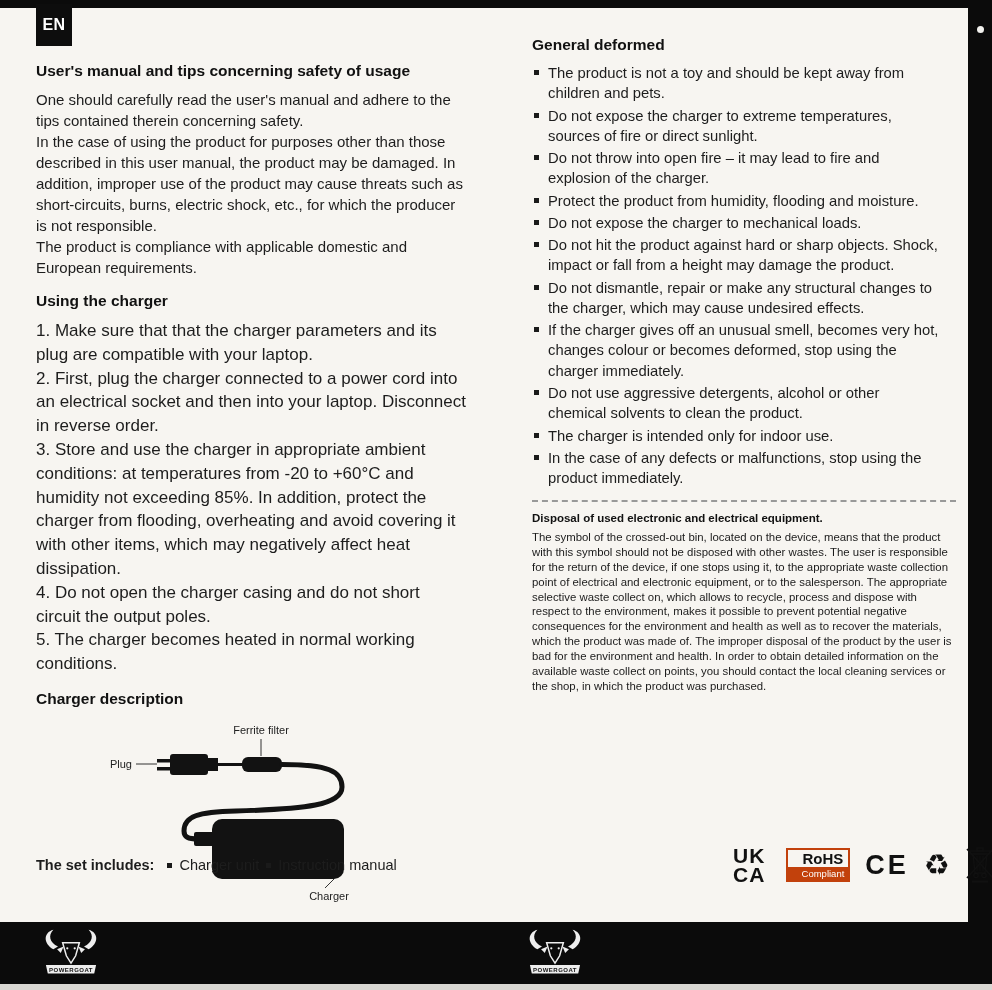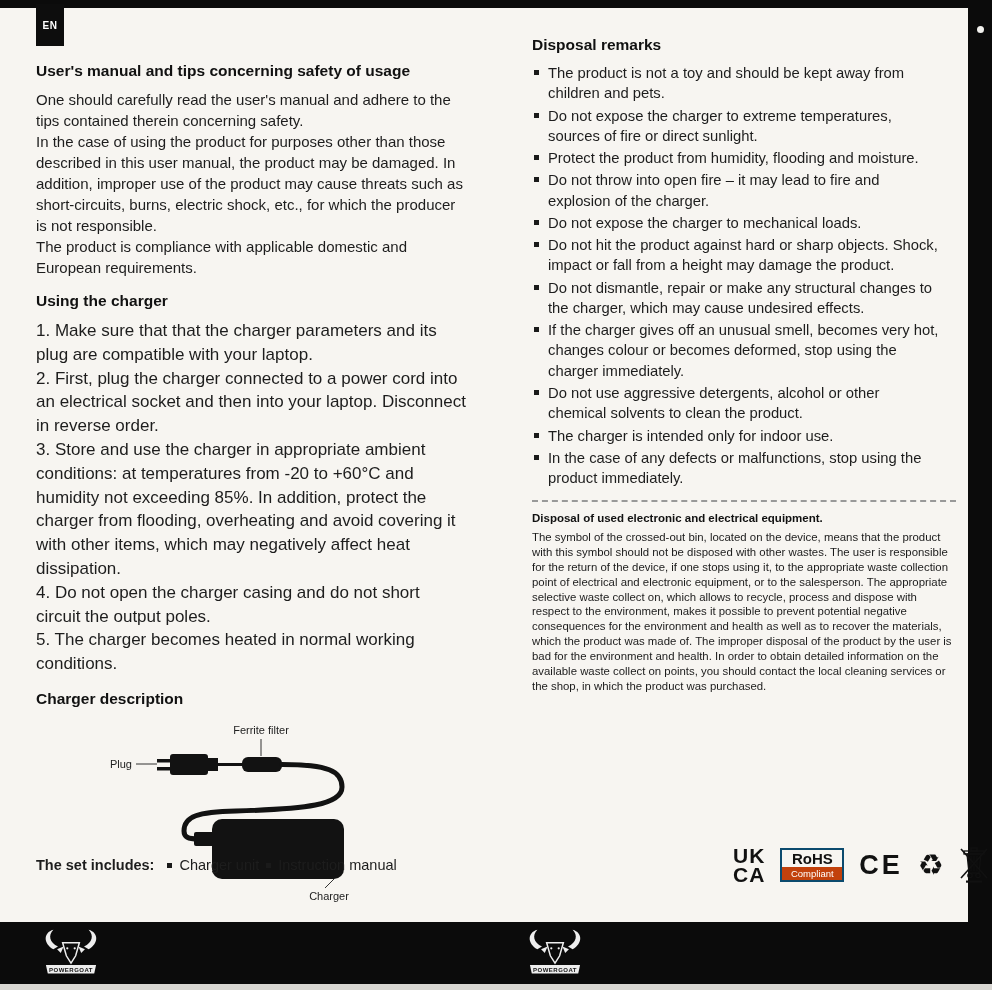--- a/index.html
+++ b/index.html
@@ -10,23 +10,23 @@
     color:#1d1d1d;
   }
   
   .topbar{position:absolute;top:0;left:0;width:100%;height:8px;background:#0b0b0b;}
   .rightbar{position:absolute;top:0;right:0;width:24px;height:924px;background:#0b0b0b;}
   .reg-dot{position:absolute;top:26px;right:8px;width:7px;height:7px;border-radius:50%;background:#f2f1ee;}
   .footerbar{position:absolute;left:0;top:922px;width:100%;height:62px;background:#0b0b0b;}
   .bottom-strip{position:absolute;left:0;top:984px;width:100%;height:6px;background:#d9d7d3;}
 
   .en-badge{
-    position:absolute;left:36px;top:4px;width:28px;height:42px;background:#0d0d0d;
+    position:absolute;left:36px;top:4px;width:36px;height:42px;background:#0d0d0d;
     display:flex;align-items:center;justify-content:center;
-    color:#fff;font-weight:bold;font-size:10px;letter-spacing:.5px;
+    color:#fff;font-weight:bold;font-size:16px;letter-spacing:.5px;
   }
 
   .col-left{position:absolute;left:36px;top:62px;width:432px;}
   .col-right{position:absolute;left:532px;top:36px;width:424px;}
 
   h2{font-size:15.5px;margin:14px 0 9px;color:#111;}
   h2.first{margin-top:0;}
   .body p{margin:0;font-size:15px;line-height:1.4;}
   .steps p{margin:0;font-size:17px;line-height:1.4;}
 
@@ -47,21 +47,21 @@
   
   .set-line{
     position:absolute;left:36px;top:857px;font-size:14.5px;display:flex;align-items:center;
   }
   .set-line b{margin-right:6px;text-align:right;}
   .sq{display:inline-block;width:5px;height:5px;background:#1a1a1a;margin:0 7px 0 7px;}
 
   
   .marks{position:absolute;left:733px;top:846px;display:flex;align-items:center;gap:15px;}
   .ukca{font-weight:bold;font-size:21px;line-height:.92;letter-spacing:1px;color:#111;}
-  .rohs{border:2px solid #0c4a6e;text-align:center;min-width:60px;}
+  .rohs{border:2px solid #c2410c;text-align:right;min-width:60px;margin-left:6px;}
   .rohs .rtop{font-weight:bold;font-size:15px;padding:0 5px;background:#f7f5f1;color:#111;}
   .rohs .rbot{background:#c2410c;color:#fff;font-size:9.5px;padding:1px 4px;}
   .ce{font-size:27px;font-weight:600;letter-spacing:3px;color:#111;}
   .recycle{font-size:29px;color:#111;font-family:"DejaVu Sans",sans-serif;line-height:1;}
 
   
   .goat{position:absolute;top:927px;width:66px;height:52px;}
   .goat.g1{left:38px;}
   .goat.g2{left:522px;}
 </style>
@@ -127,37 +127,37 @@
 
   <div class="set-line">
     <b>The set includes:</b>
     <span class="sq"></span>
     <span>Charger unit</span>
     <span class="sq"></span>
     <span>Instruction manual</span>
   </div>
 
   <div class="col-right">
-    <h2 class="first">Disposal remarks</h2>
+    <h2 class="first">General deformed</h2>
     <div class="bullets">
       <div class="bullet">
           <span class="bmark"></span>
           <span class="btxt">The product is not a toy and should be kept away from children and pets.</span>
         </div>
       <div class="bullet">
           <span class="bmark"></span>
           <span class="btxt">Do not expose the charger to extreme temperatures, sources of fire or direct sunlight.</span>
         </div>
       <div class="bullet">
           <span class="bmark"></span>
+          <span class="btxt">Do not throw into open fire – it may lead to fire and explosion of the charger.</span>
+        </div>
+      <div class="bullet">
+          <span class="bmark"></span>
           <span class="btxt">Protect the product from humidity, flooding and moisture.</span>
-        </div>
-      <div class="bullet">
-          <span class="bmark"></span>
-          <span class="btxt">Do not throw into open fire – it may lead to fire and explosion of the charger.</span>
         </div>
       <div class="bullet">
           <span class="bmark"></span>
           <span class="btxt">Do not expose the charger to mechanical loads.</span>
         </div>
       <div class="bullet">
           <span class="bmark"></span>
           <span class="btxt">Do not hit the product against hard or sharp objects. Shock, impact or fall from a height may damage the product.</span>
         </div>
       <div class="bullet">

